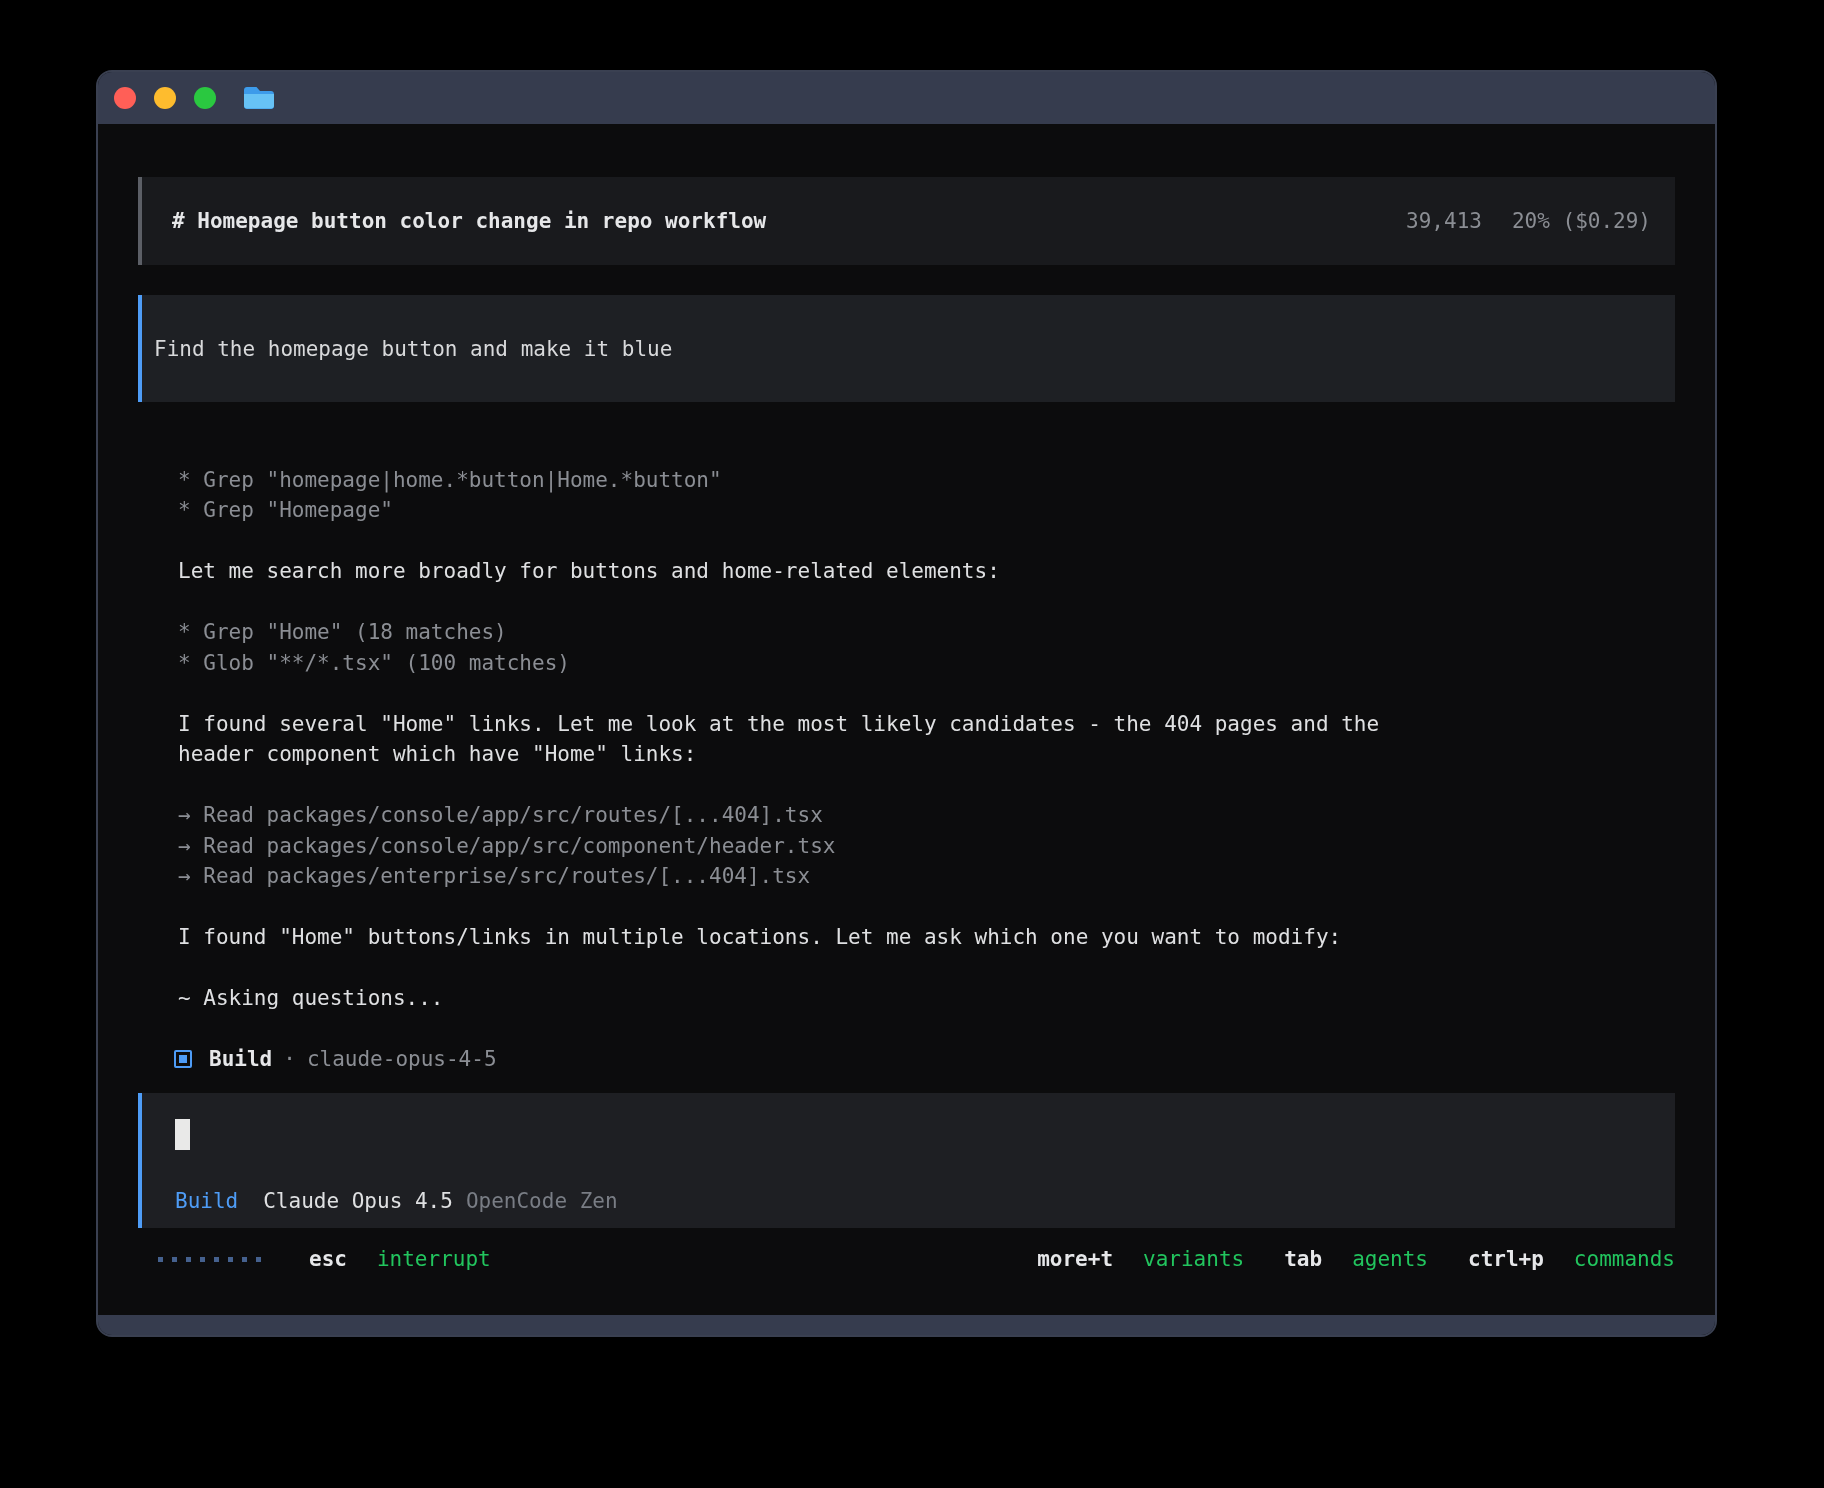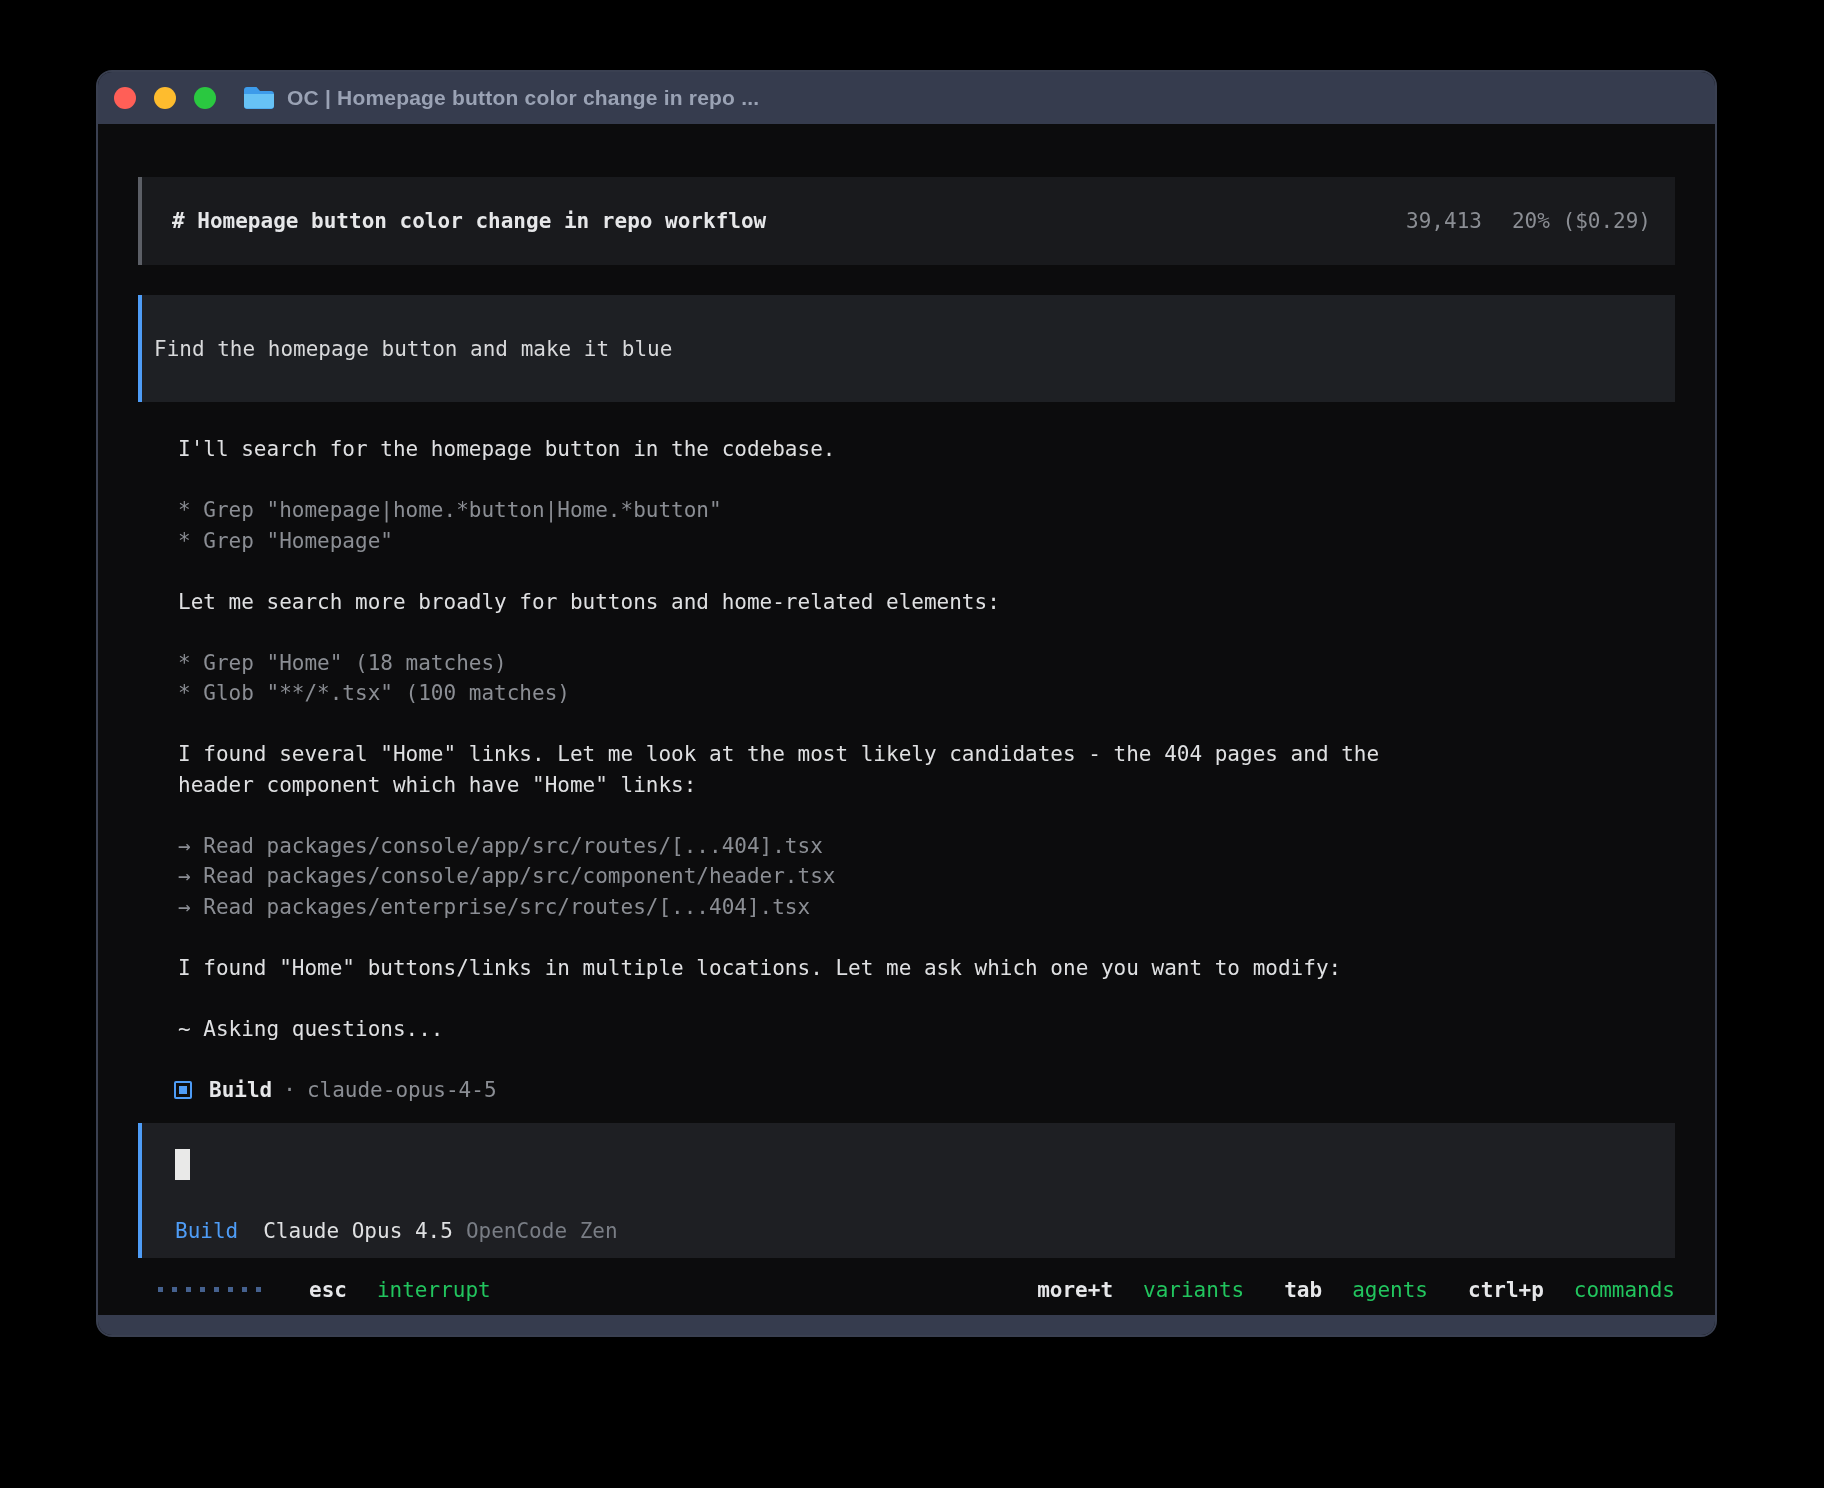--- a/index.html
+++ b/index.html
@@ -93,39 +93,37 @@
       <span class="light" id="light-close" style="background: rgb(255, 95, 87);"></span>
       <span class="light" id="light-min" style="background: rgb(254, 188, 46);"></span>
       <span class="light" id="light-zoom" style="background: rgb(42, 200, 64);"></span>
     </div>
     <span class="folder-wrap">
       <svg width="34" height="28" viewBox="0 0 34 28">
         <path d="M2 6 C2 4.3 3.3 3 5 3 h9.5 l3.5 4 H29 c1.7 0 3 1.3 3 3 v12 c0 1.7 -1.3 3 -3 3 H5 c-1.7 0 -3 -1.3 -3 -3 Z" fill="#3d9bea"></path>
         <path d="M2 10 h30 v11.5 c0 1.7 -1.3 3 -3 3 H5 c-1.7 0 -3 -1.3 -3 -3 Z" fill="#67c2f5"></path>
       </svg>
     </span>
-    <span class="titlebar-title">OC | Homepage button color change in repo ...</span>
   </div>
 
   <div class="term">
 
     <div class="block session-header">
       <span class="session-title"># Homepage button color change in repo workflow</span>
       <span class="session-stats">
         <span>39,413</span>
         <span>20% ($0.29)</span>
       </span>
     </div>
 
     <div class="block user-block">
       <span>Find the homepage button and make it blue</span>
     </div>
 
     <div class="conversation" id="conversation">
-        <div class="line text">I'll search for the homepage button in the codebase.</div>
         <div class="line blank">&nbsp;</div>
         <div class="line tool">* Grep "homepage|home.*button|Home.*button"</div>
         <div class="line tool">* Grep "Homepage"</div>
         <div class="line blank">&nbsp;</div>
         <div class="line text">Let me search more broadly for buttons and home-related elements:</div>
         <div class="line blank">&nbsp;</div>
         <div class="line tool">* Grep "Home" (18 matches)</div>
         <div class="line tool">* Glob "**/*.tsx" (100 matches)</div>
         <div class="line blank">&nbsp;</div>
         <div class="line text">I found several "Home" links. Let me look at the most likely candidates - the 404 pages and the</div>

